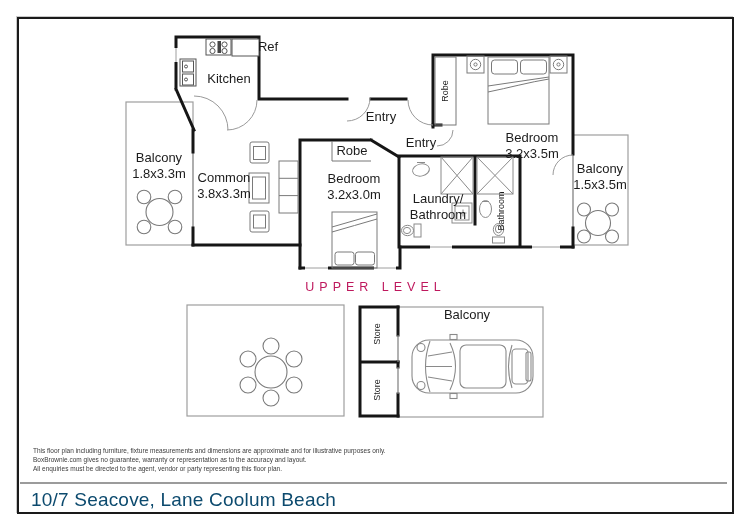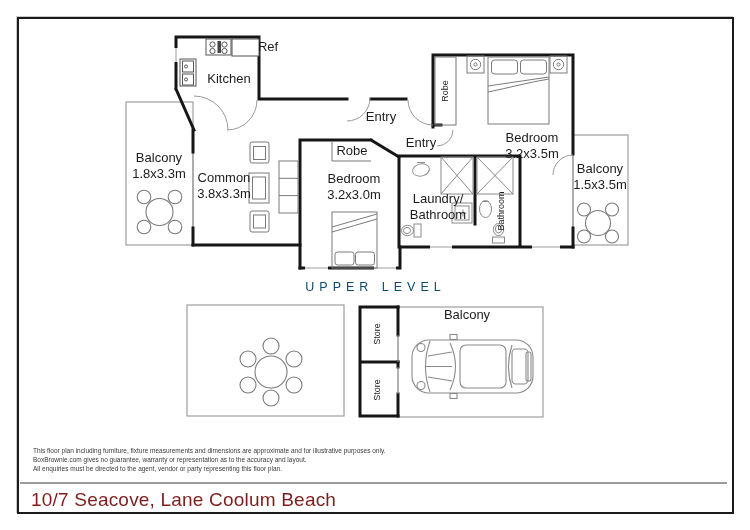--- a/index.html
+++ b/index.html
@@ -7,25 +7,25 @@
         font-family:"Liberation Sans",sans-serif;}
   .frame{position:absolute;left:17px;top:17px;width:713px;height:493px;
          border:2px solid #1a1a1a;background:#ffffff;box-shadow:-1px -1px 0 #c9c9c9;}
   svg.plan{position:absolute;left:0;top:0;}
   .lbl{position:absolute;transform:translate(-50%,-50%);font-size:13px;line-height:1.22;
        color:#1c1c1c;text-align:center;white-space:nowrap;}
   .lbl-v{position:absolute;transform:translate(-50%,-50%) rotate(180deg);
          writing-mode:vertical-rl;font-size:9px;color:#1c1c1c;white-space:nowrap;}
   .lbl-sm{font-size:13px;margin-left:23px;}
   .lvl-title{position:absolute;transform:translate(-50%,-50%);font-size:12.5px;
-             letter-spacing:5px;text-indent:5px;color:#0c4a6e;white-space:nowrap;}
+             letter-spacing:5px;text-indent:5px;color:#be185d;white-space:nowrap;}
   .disclaimer{position:absolute;left:33px;top:446px;font-size:6.5px;line-height:1.42;
               color:#3a3a3a;white-space:nowrap;}
   .divider{position:absolute;left:20px;top:482px;width:707px;height:2px;background:#9b9b9b;}
-  .address{position:absolute;left:31px;top:489px;font-size:19px;color:#7f1d1d;letter-spacing:0.2px;
+  .address{position:absolute;left:31px;top:489px;font-size:19px;color:#0c4a6e;letter-spacing:0.2px;
            white-space:nowrap;}
 </style>
 </head>
 <body>
 
 <div class="page">
   <div class="frame"></div>
 
   <svg class="plan" width="750" height="530" viewBox="0 0 750 530">
 

